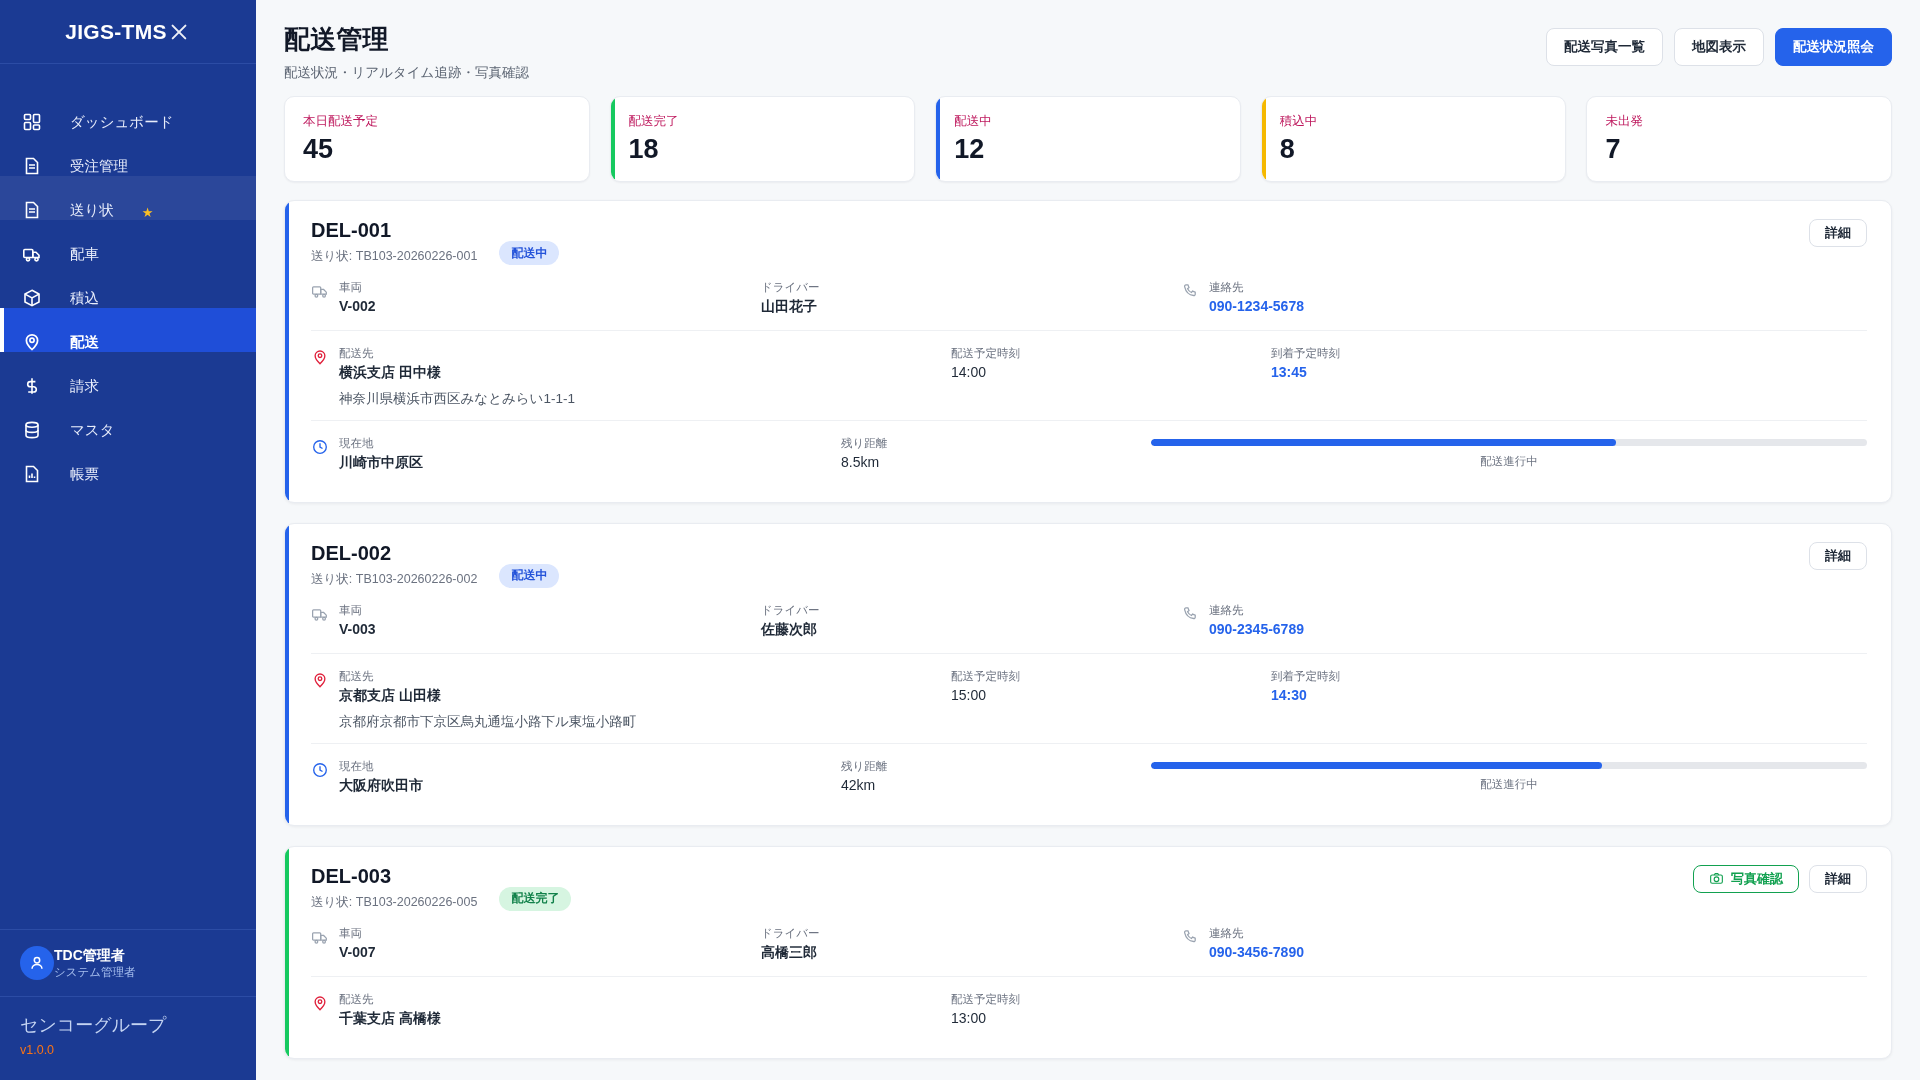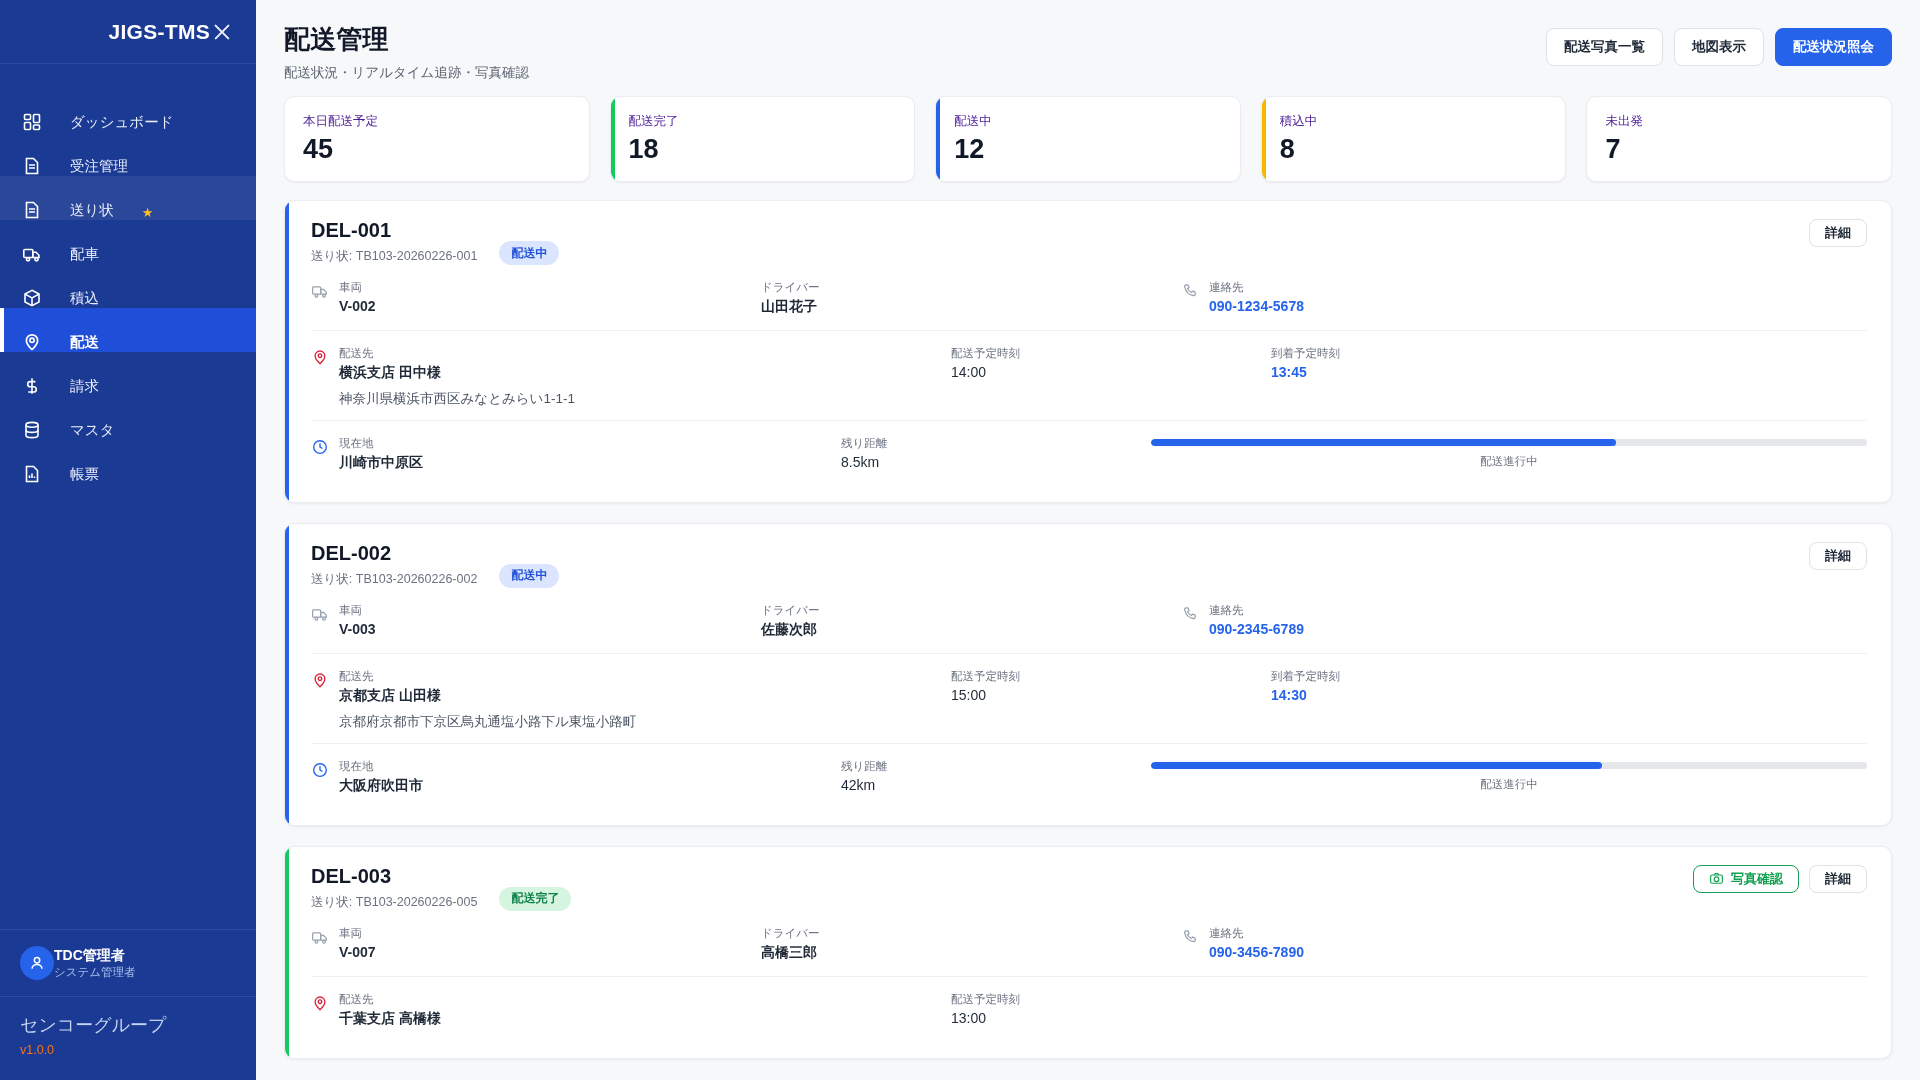--- a/index.html
+++ b/index.html
@@ -15,21 +15,21 @@
   
   .sidebar {
     width: 256px; min-width: 256px; height: 1080px;
     background: #1b3a93;
     display: flex; flex-direction: column;
     color: #ffffff;
     position: relative;
   }
   .sidebar-head {
     height: 64px; min-height: 64px;
-    display: flex; align-items: center; justify-content: flex-end;
+    display: flex; align-items: center; justify-content: center;
     padding: 12px 22px;
     border-bottom: 1px solid #2c4ca5;
   }
   .brand { font-size: 21px; font-weight: 700; letter-spacing: .3px; }
   .close-btn {
     width: 24px; height: 24px; position: relative; cursor: pointer; opacity: .92;
   }
   .close-btn::before, .close-btn::after {
     content: ""; position: absolute; left: 2px; top: 11px;
     width: 20px; height: 1.8px; background: #fff; border-radius: 2px;
@@ -98,21 +98,21 @@
     border: 1px solid #e9ecf1;
     box-shadow: 0 1px 2px rgba(16,24,40,.05);
     padding: 16px 18px 18px 18px;
     min-height: 80px;
     position: relative; overflow: hidden;
   }
   .kpi::before {
     content: ""; position: absolute; left: 0; top: 0; bottom: 0; width: 4px;
     background: var(--accent, transparent);
   }
-  .kpi-label { font-size: 12.5px; color: #4c1d95; margin-bottom: 6px; }
+  .kpi-label { font-size: 12.5px; color: #be185d; margin-bottom: 6px; }
   .kpi-value { font-size: 27px; font-weight: 700; color: #111827; line-height: 1; }
 
   
   .cards { padding: 0 28px 20px 28px; }
   .dcard {
     background: #fff; border-radius: 10px;
     border: 1px solid #e9ecf1;
     box-shadow: 0 1px 3px rgba(16,24,40,.06);
     margin-bottom: 20px;
     position: relative; overflow: hidden;

